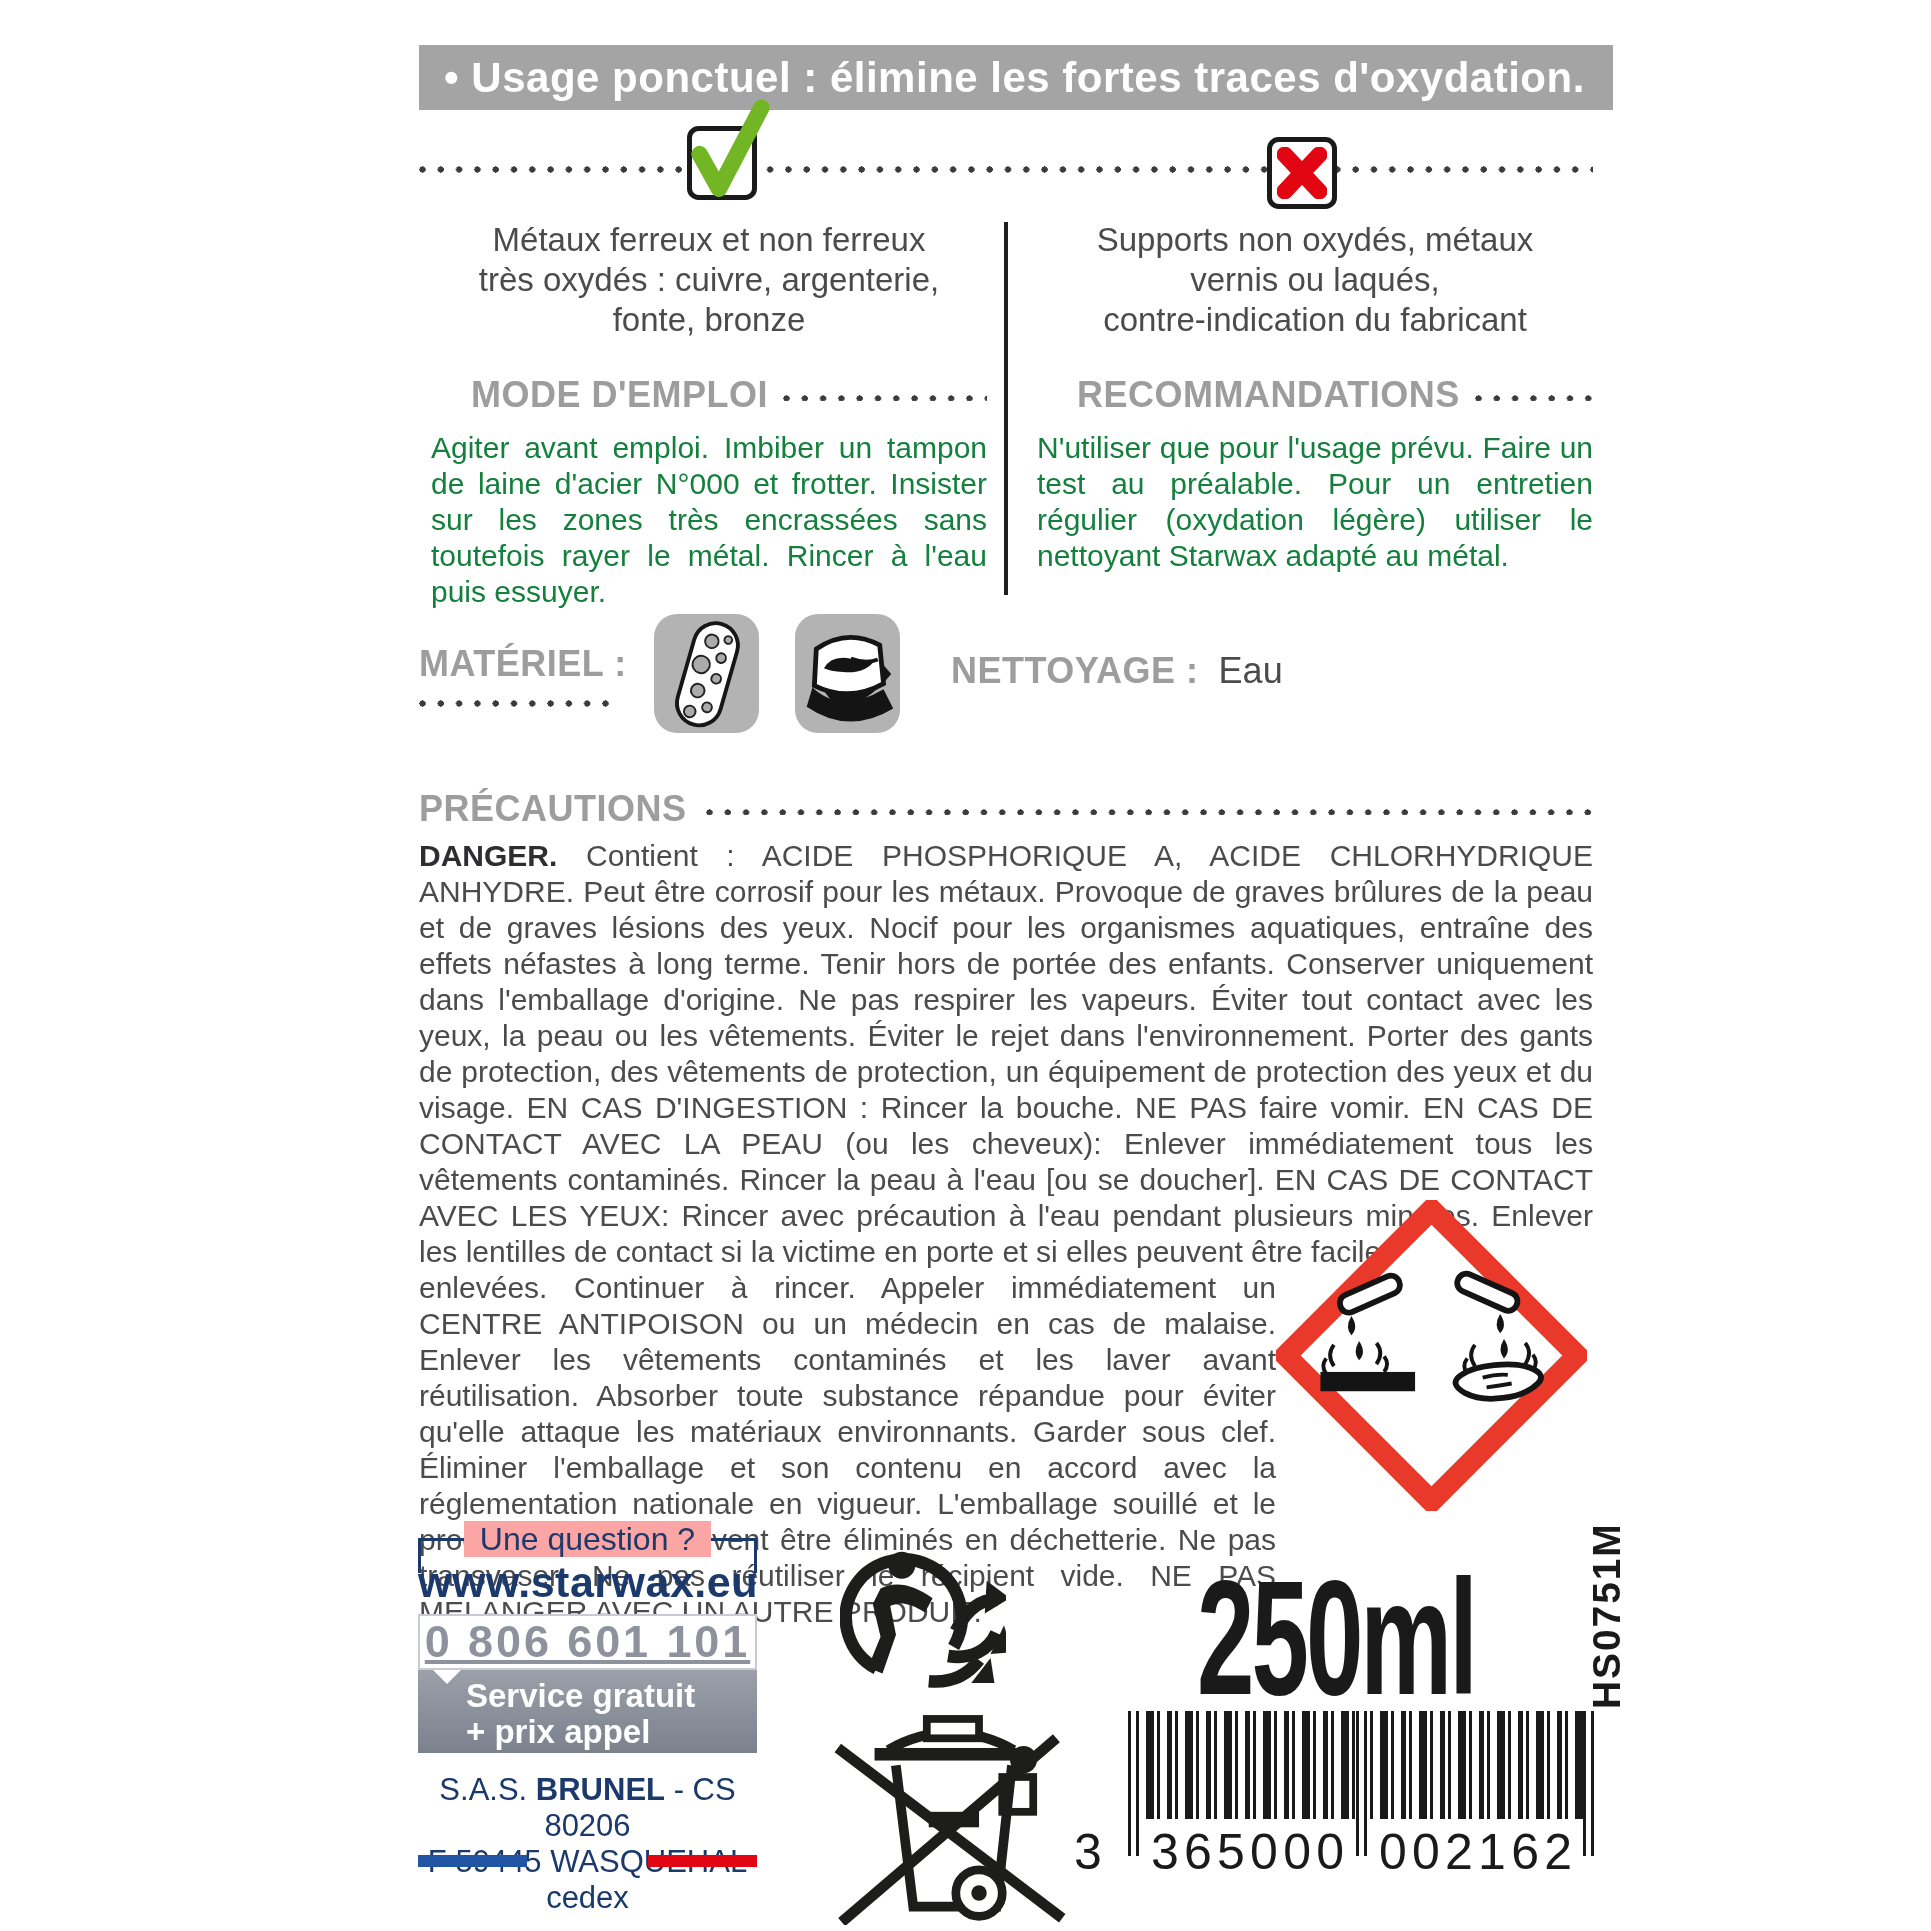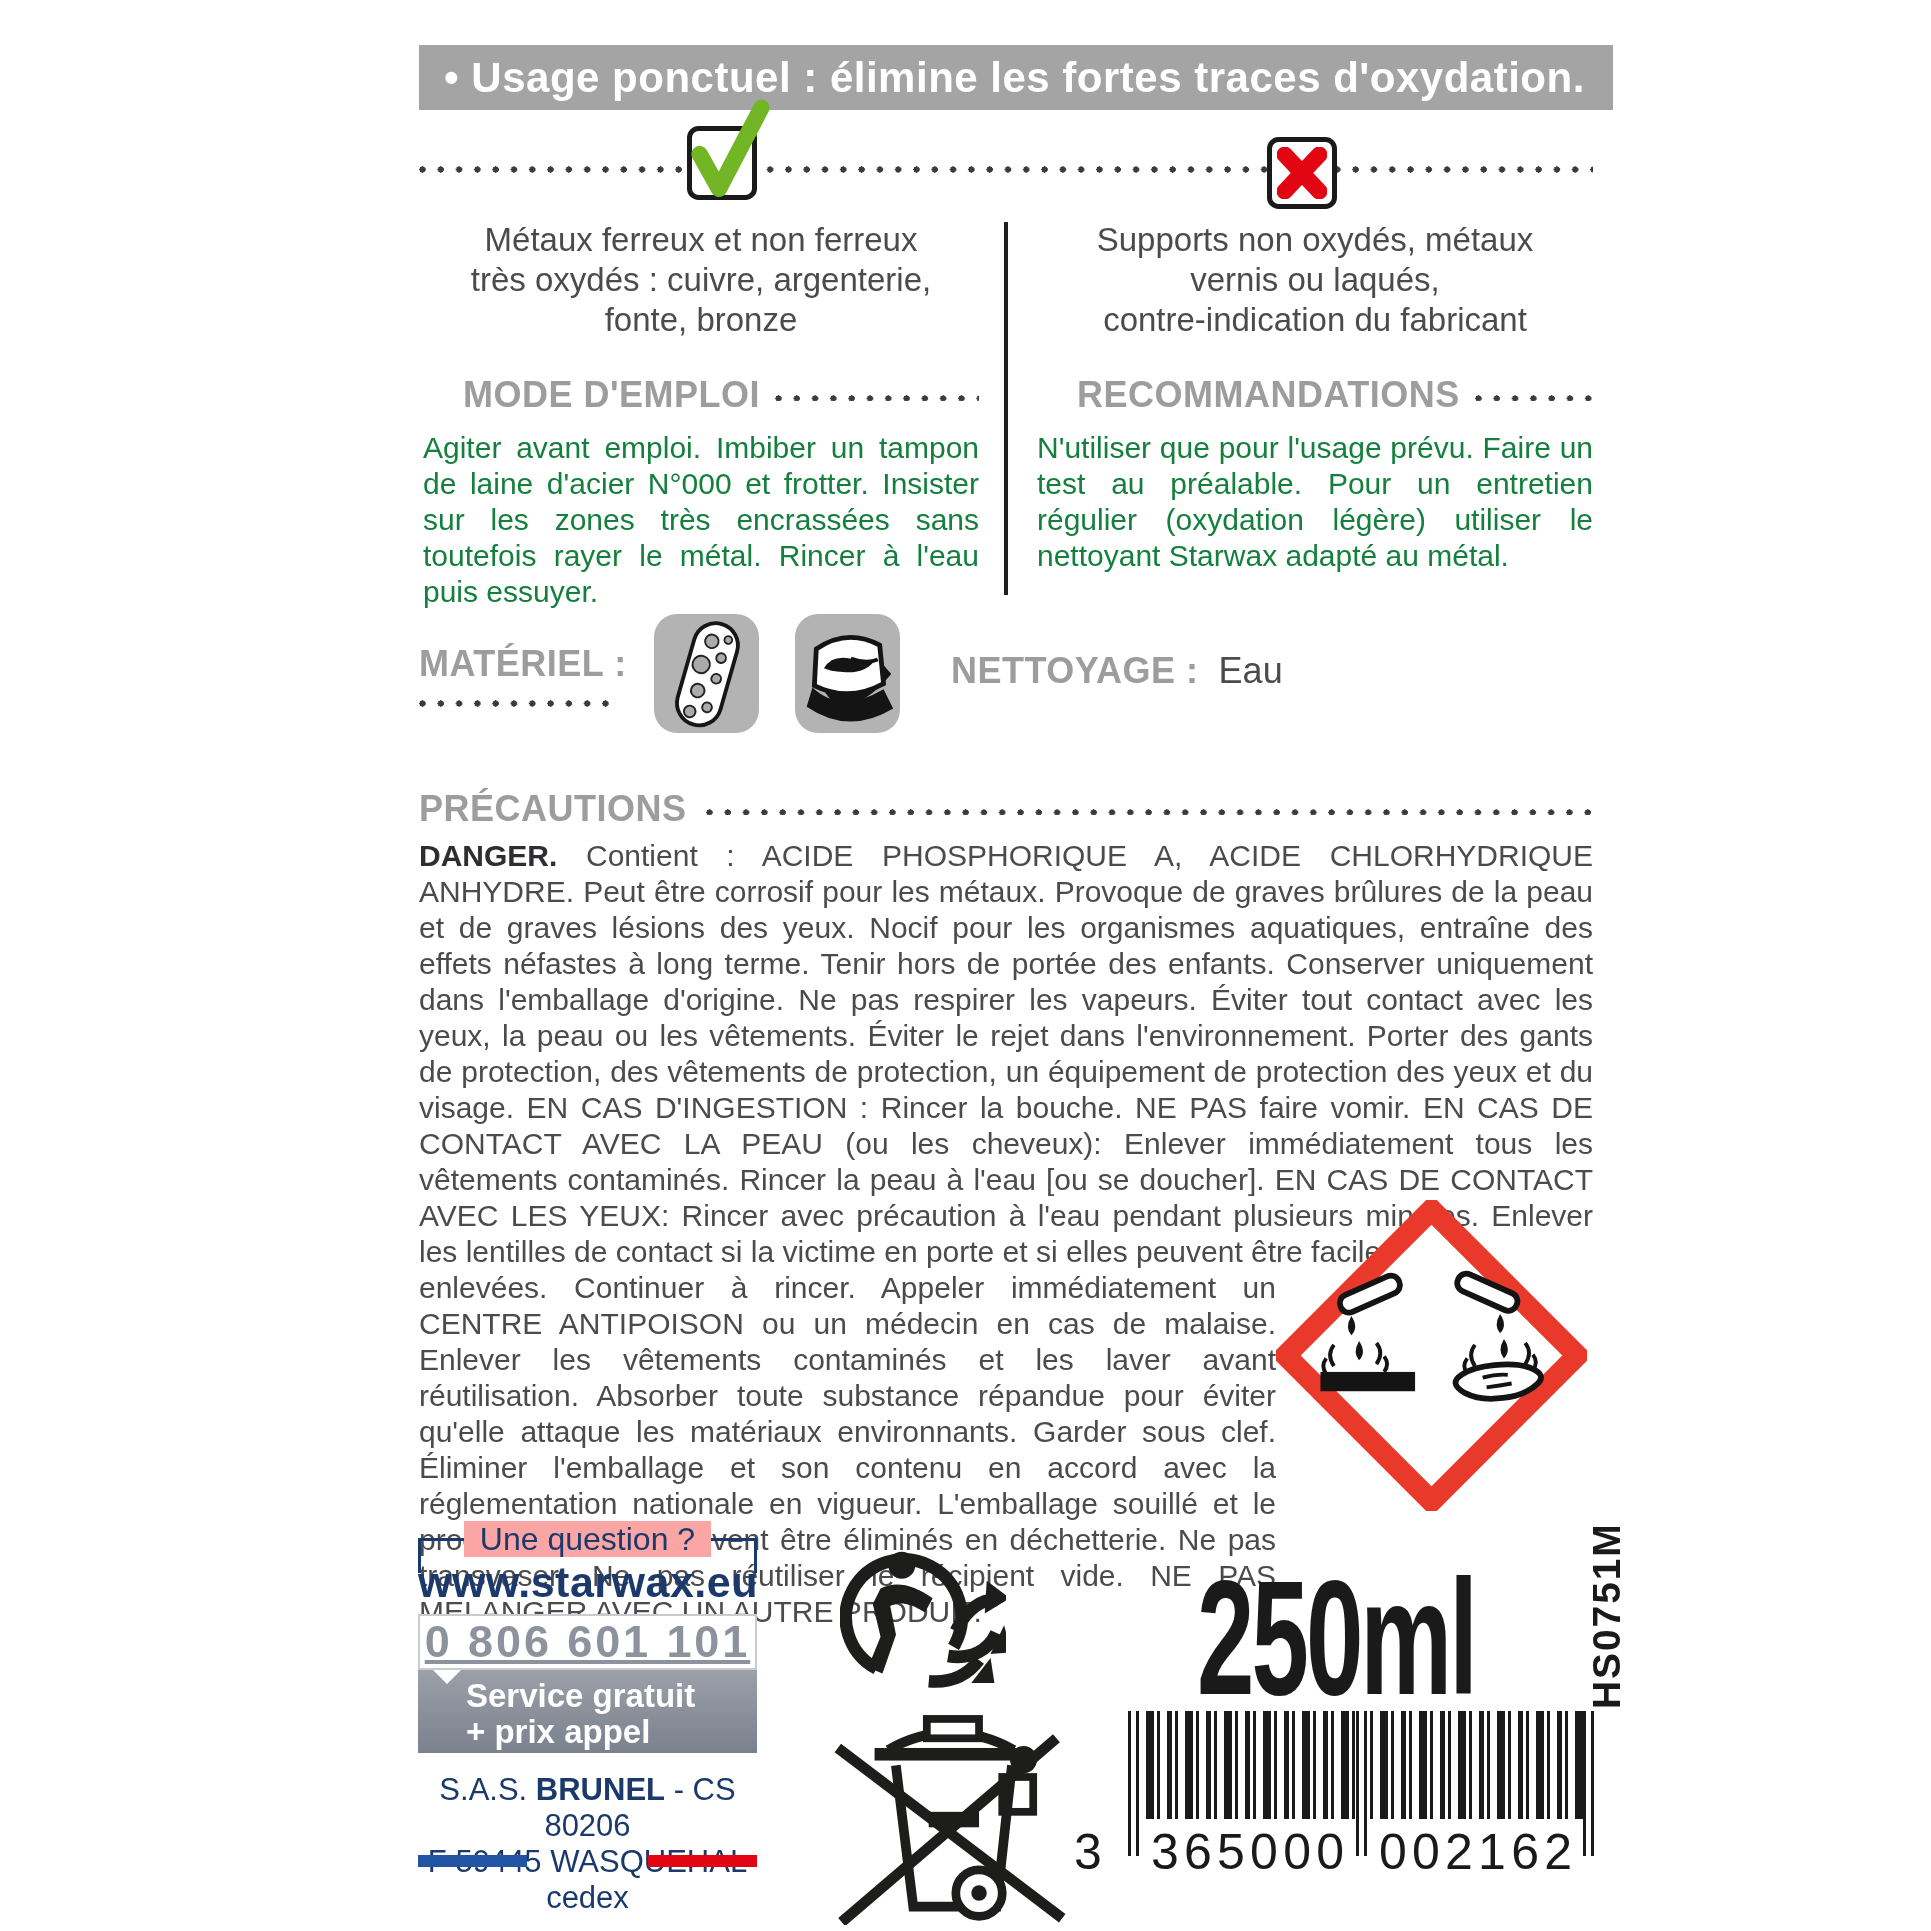--- a/index.html
+++ b/index.html
@@ -18,21 +18,21 @@
   .iconbox{position:absolute;background:#fff;border:5.8px solid #1a1a1a;border-radius:11.6px;}
   .checkbox{left:687px;top:126px;width:60px;height:64px;}
   .checkbox svg{position:absolute;left:-5.8px;top:-31px;overflow:visible;}
   .xbox{left:1267px;top:137px;width:60px;height:62px;}
   .xbox svg{position:absolute;left:4.8px;top:4.8px;}
 
   
   .twocols{position:absolute;left:419px;top:220px;width:1174px;}
   .col-divider{position:absolute;left:585px;top:1.9px;width:3.9px;height:373px;background:#1f1f1f;}
   .col{position:absolute;top:0;width:556px;}
-  .col.left{left:4px;} .col.right{left:618px;}
+  .col.left{left:12px;} .col.right{left:618px;}
   .intro{font-size:33px;line-height:40px;color:#4b4b4d;text-align:center;white-space:pre-line;min-height:127px;}
   .hdr-row{display:flex;align-items:center;gap:15.4px;margin-top:27px;margin-left:40px;}
   .hdr{font-size:36px;font-weight:700;color:#9d9d9d;letter-spacing:0.5px;white-space:nowrap;}
   .hdr-row .dots{flex:1;margin-top:5.8px;}
   .body-txt{margin-top:13.5px;font-size:30px;line-height:36px;color:#15803d;text-align:justify;}
 
   
   .materiel{position:absolute;left:419px;top:608px;width:1174px;height:140px;}
   .mat-label{position:absolute;left:0;top:35px;}
   .mat-label .hdr{display:block;}

